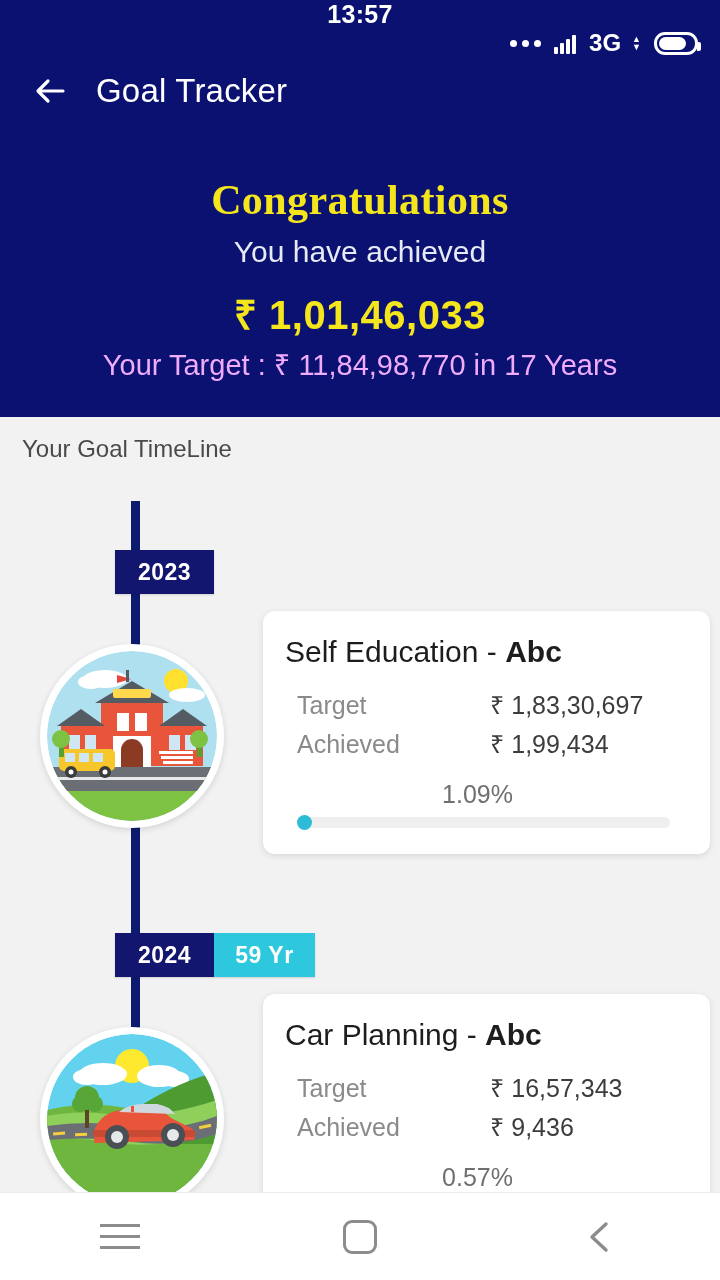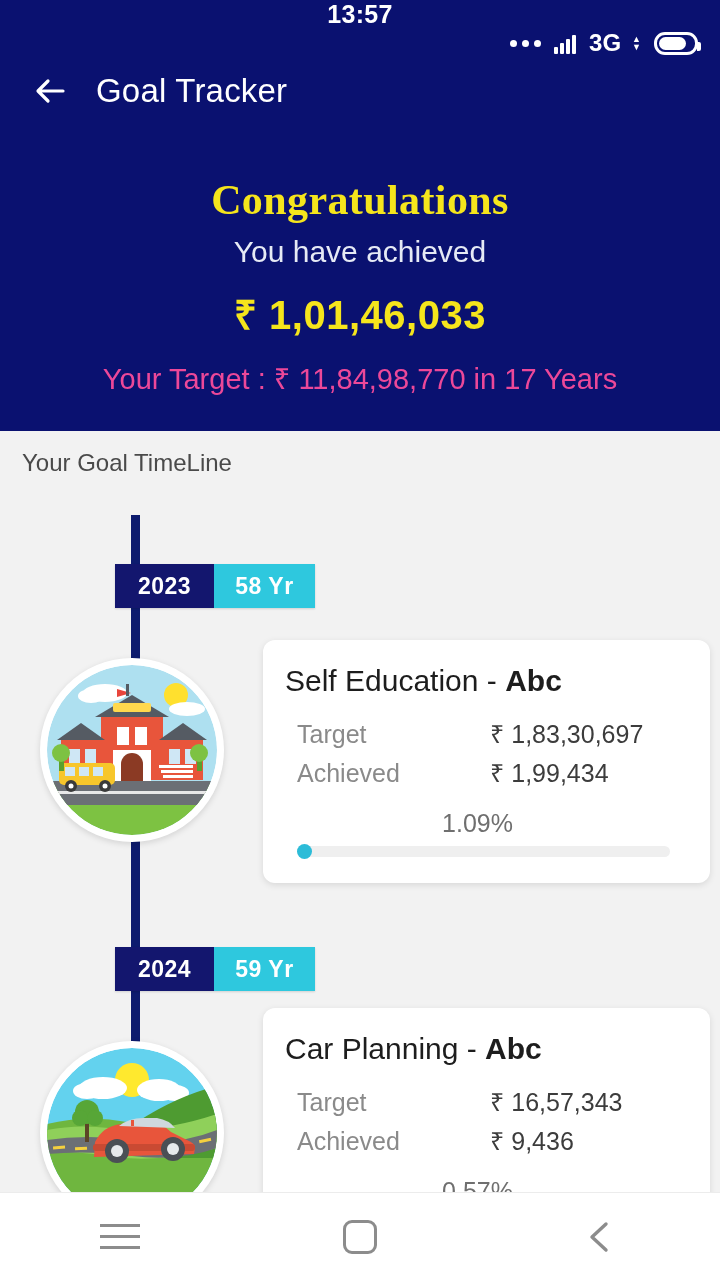--- a/index.html
+++ b/index.html
@@ -62,21 +62,21 @@
     color:#f5e51c; font-size:42px; font-weight:bold; letter-spacing:.4px;
     line-height:1.05;
   }
   .achieved-label{
     color:#e6eaf5; font-size:30px; font-weight:400; margin-top:13px;
   }
   .achieved-amount{
     color:#f5e51c; font-size:40px; font-weight:bold; margin-top:17px; letter-spacing:.5px;
   }
   .target-line{
-    color:#ec4899; font-size:29px; font-weight:400; margin-top:17px;
+    color:#f0abfc; font-size:29px; font-weight:400; margin-top:3px;
   }
 
   
   .timeline-wrap{
     background:#f2f2f2;
     height:783px;
     position:relative;
     overflow:hidden;
   }
   .section-title{
@@ -198,21 +198,20 @@
 </div>
 
 <div class="timeline-wrap">
   <div class="section-title">Your Goal TimeLine</div>
 
   <div class="rail"></div>
 
   <div class="goal-block">
     <div class="year-badge" style="top:87px;">
       <div class="yr">2023</div>
-      <div class="age">58 Yr</div>
     </div>
 
     <div class="goal-icon" style="top:181px;">
       <svg class="art" viewBox="0 0 170 170">
         <circle cx="85" cy="85" r="85" fill="#aee0f0"></circle>
         <clipPath id="c1">
             <circle cx="85" cy="85" r="85"></circle>
           </clipPath>
         <g clip-path="url(#c1)">
           <rect x="0" y="118" width="170" height="52" fill="#7dc242"></rect>
@@ -263,21 +262,21 @@
           <circle cx="58" cy="121" r="6" fill="#3a3a3a"></circle>
             <circle cx="58" cy="121" r="2.5" fill="#ffffff"></circle>
           <rect x="12" y="92" width="5" height="14" fill="#5aa02c"></rect>
           <circle cx="14" cy="88" r="9" fill="#7dc242"></circle>
           <rect x="150" y="92" width="5" height="14" fill="#5aa02c"></rect>
           <circle cx="152" cy="88" r="9" fill="#7dc242"></circle>
         </g>
       </svg>
     </div>
 
-    <div class="goal-card" style="top:163px;">
+    <div class="goal-card" style="top:148px;">
       <div class="card-title">
         <span>Self Education</span><span> - </span><b>Abc</b>
       </div>
       <div class="row">
         <span class="lbl">Target</span>
         <span class="val">₹ 1,83,30,697</span>
       </div>
       <div class="row">
         <span class="lbl">Achieved</span>
         <span class="val">₹ 1,99,434</span>

